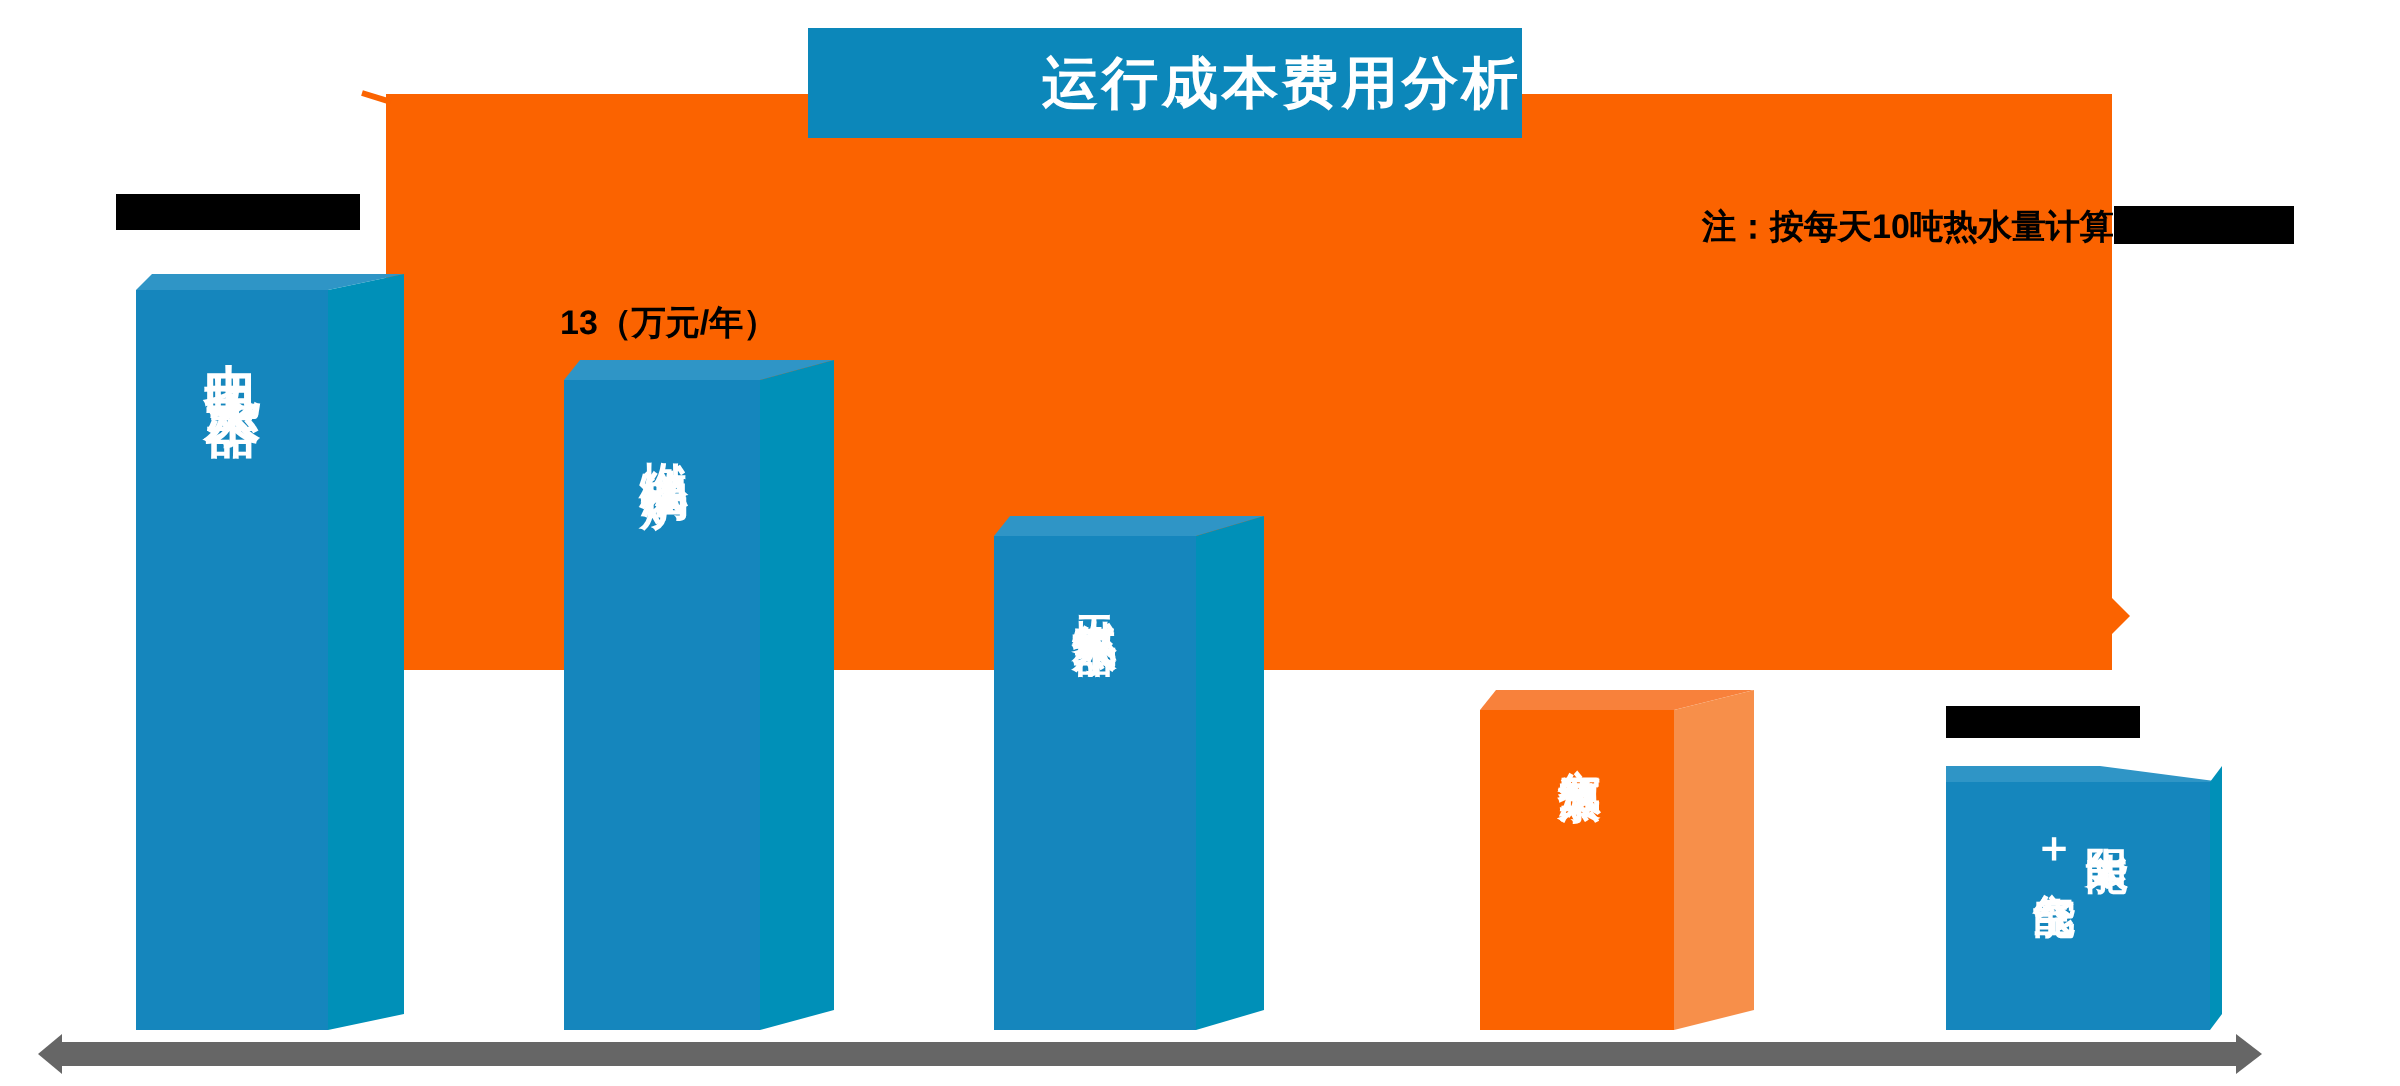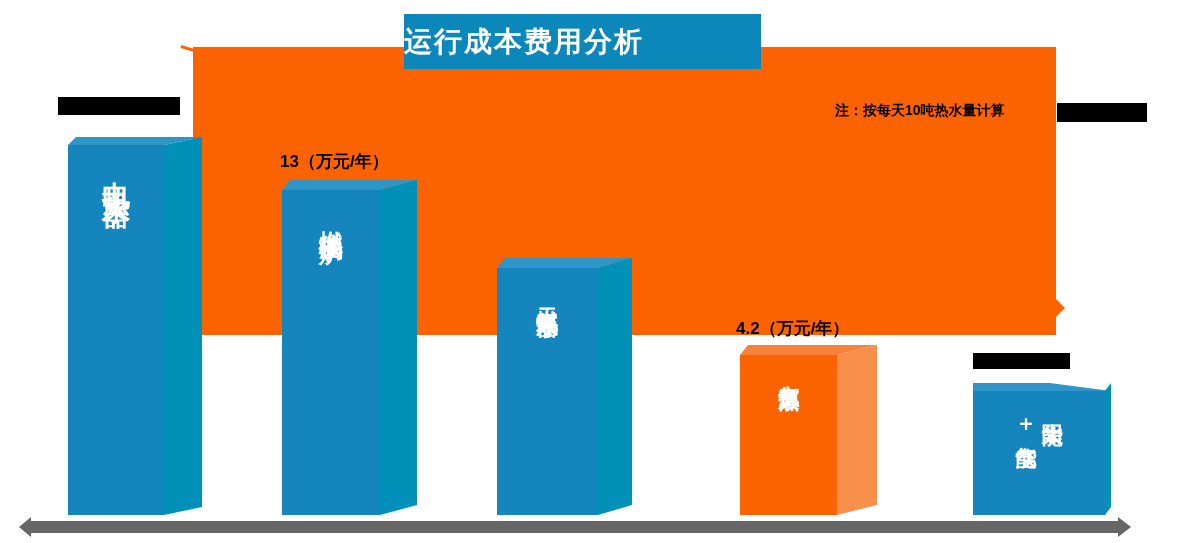--- a/index.html
+++ b/index.html
@@ -5,24 +5,24 @@
   html,body{margin:0;padding:0;background:#fff;}
   #stage{
     position:relative;width:1200px;height:543px;overflow:hidden;
     font-family:"Liberation Sans","DejaVu Sans",sans-serif;background:#fff;
   }
   .abs{position:absolute;}
   .banner{z-index:1;}
   .banner-fold{z-index:1;transform:rotate(17deg);transform-origin:left center;}
   .banner-notch{width:0;height:0;border-top:9px solid transparent;border-bottom:9px solid transparent;z-index:1;}
   .title-box{
-    z-index:5;display:flex;align-items:center;justify-content:flex-start;
+    z-index:5;display:flex;align-items:center;justify-content:flex-end;
     color:#fff;font-size:28px;font-weight:bold;letter-spacing:2px;
   }
-  .note{z-index:5;font-size:14px;font-weight:bold;color:#000;white-space:nowrap;}
+  .note{z-index:5;font-size:17px;font-weight:bold;color:#000;white-space:nowrap;margin-left:16px;}
   .redact{background:#000;z-index:6;}
   .bar3d{z-index:3;}
   .face{position:absolute;}
   .bar-label{
     position:absolute;left:50%;transform:translateX(-50%);
     writing-mode:vertical-rl;text-orientation:upright;
     color:#fff;font-weight:bold;white-space:pre;z-index:4;
   }
   .value-label{z-index:5;font-size:17px;font-weight:bold;color:#000;white-space:nowrap;}
   .axis{z-index:2;}
@@ -68,21 +68,20 @@
           <div class="bar-label" style="top: 22px; font-size: 22px; letter-spacing: 2px; line-height: 1.25; color: rgb(255, 255, 255);">天燃气热水器</div>
         </div>
       </div>
       <div class="bar3d" style="position: absolute; left: 740px; top: 345px; width: 137px; height: 170px;">
         <div class="face" style="left: 0px; top: 0px; width: 137px; height: 10px; background: rgb(248, 129, 59); clip-path: polygon(0px 100%, 8px 0px, 100% 0px, 97px 100%);"></div>
         <div class="face" style="left: 97px; top: 0px; width: 40px; height: 170px; background: rgb(247, 143, 74); clip-path: polygon(0px 10px, 100% 0px, 100% 160px, 0px 170px);"></div>
         <div class="face" style="left: 0px; top: 10px; width: 97px; height: 160px; background: rgb(251, 99, 0);">
           <div class="bar-label" style="top: 12px; font-size: 21px; letter-spacing: 2px; line-height: 1.25; color: rgb(255, 255, 255);">空气源热泵</div>
         </div>
       </div>
-      <div class="abs value-label" style="left: 736px; top: 317px; color: rgb(0, 0, 0);">4.2（万元/年）</div>
       <div class="bar3d" style="position: absolute; left: 973px; top: 383px; width: 138px; height: 132px;">
         <div class="face" style="left: 0px; top: 0px; width: 138px; height: 8px; background: rgb(47, 149, 198); clip-path: polygon(0px 100%, 0px 0px, 77px 0px, 100% 100%);"></div>
         <div class="face" style="left: 132px; top: 0px; width: 6px; height: 132px; background: rgb(0, 144, 184); clip-path: polygon(0px 8px, 100% 0px, 100% 124px, 0px 132px);"></div>
         <div class="face" style="left: 0px; top: 8px; width: 132px; height: 124px; background: rgb(21, 134, 189);">
           <div class="bar-label" style="top: 16px; font-size: 21px; letter-spacing: 1px; line-height: 1.25; color: rgb(255, 255, 255);"><span>太阳能</span><br><span>＋空气能</span></div>
         </div>
       </div>
       <div class="abs redact" style="left: 973px; top: 353px; width: 97px; height: 16px; background: rgb(0, 0, 0);"></div>
     </div>
 

